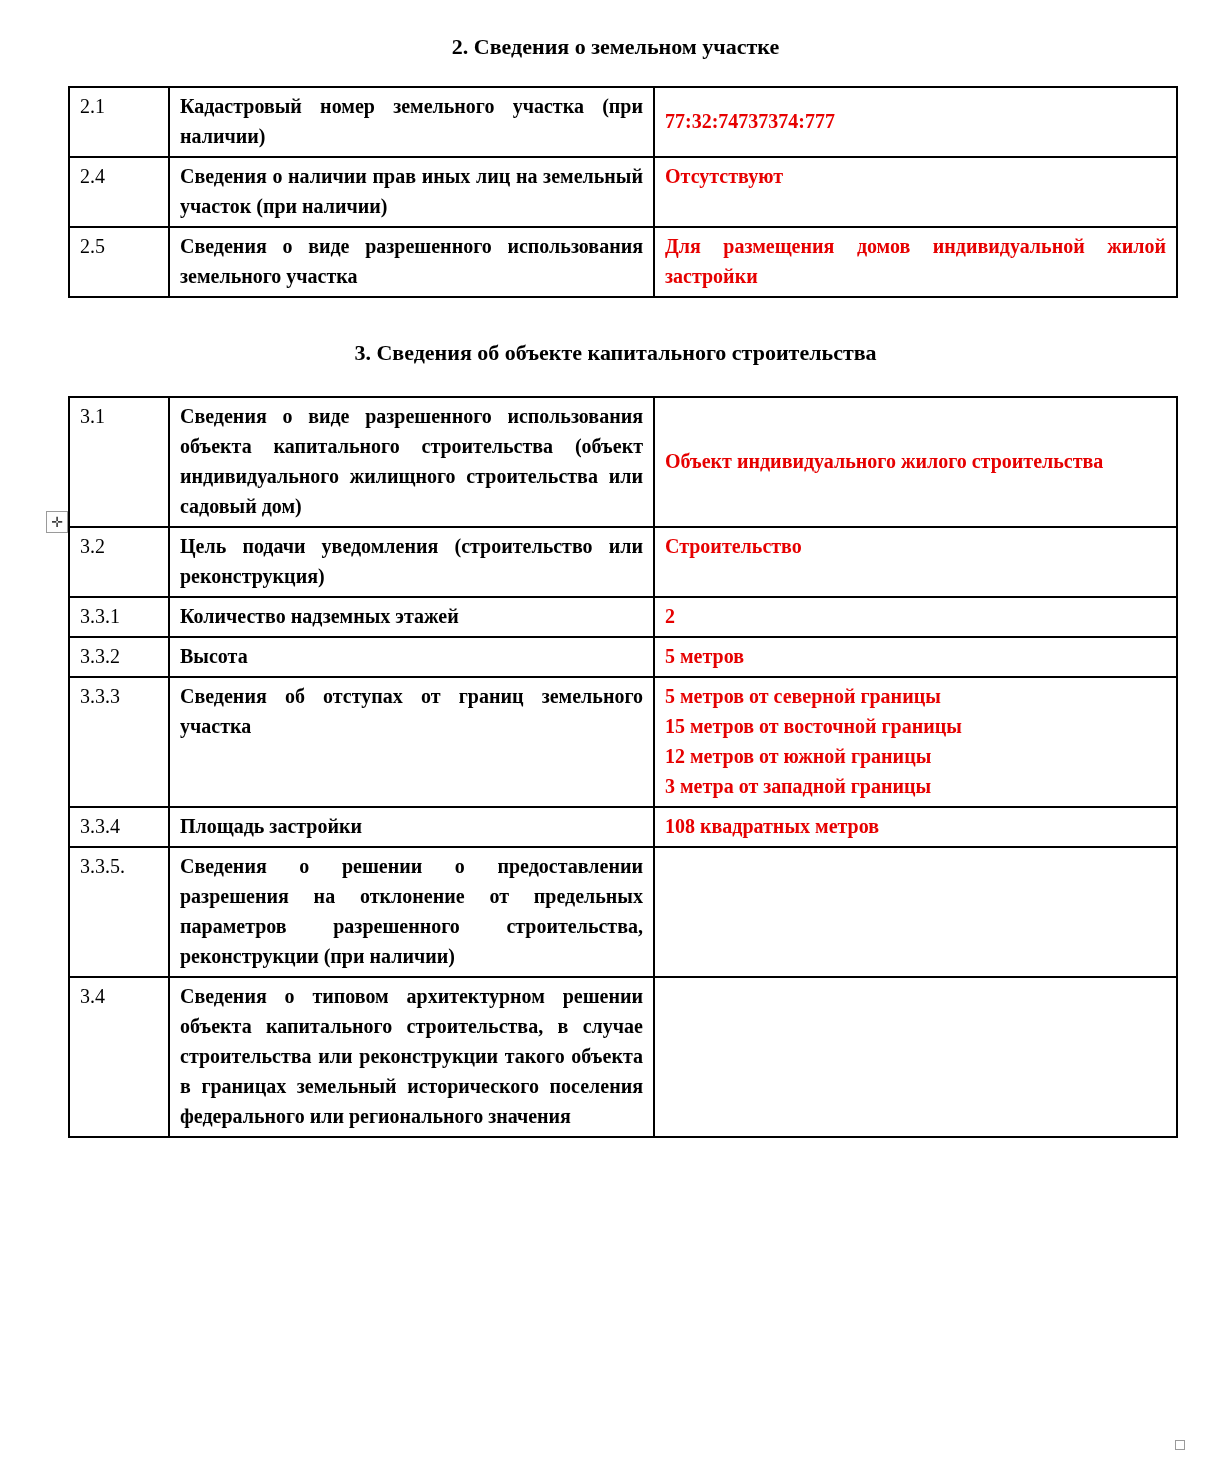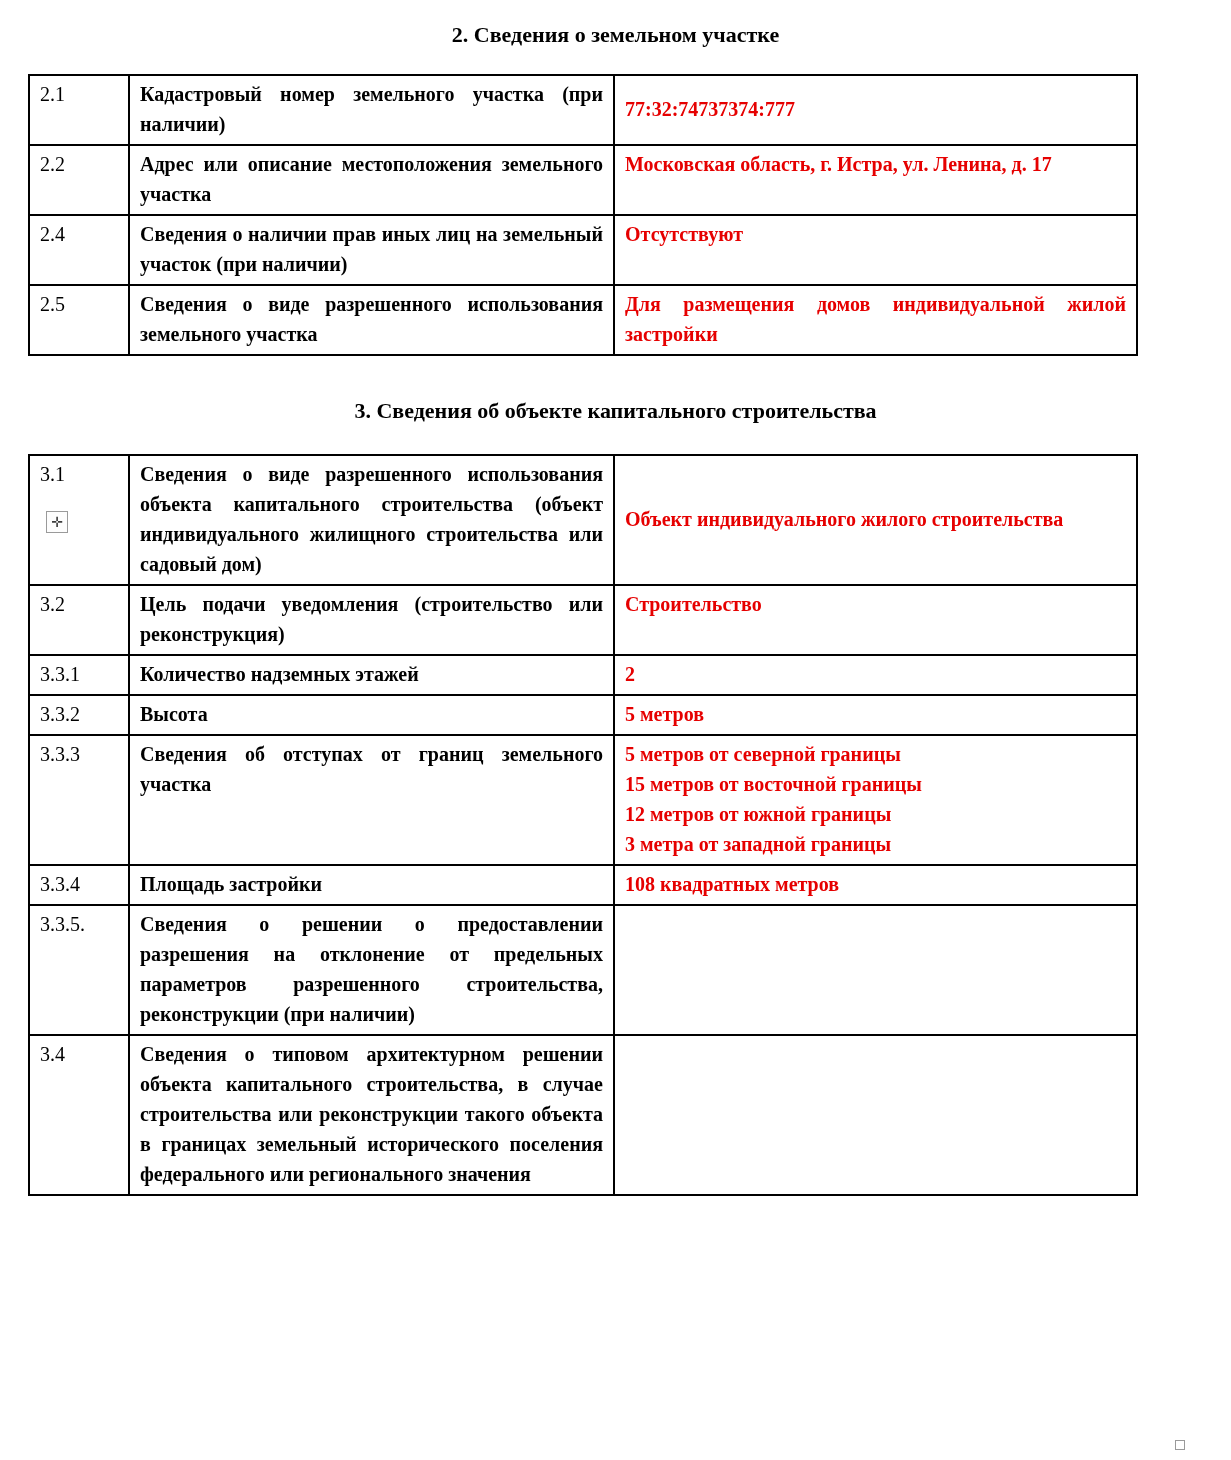--- a/index.html
+++ b/index.html
@@ -10,37 +10,37 @@
   body {
     width: 1231px;
     height: 1460px;
     position: relative;
     font-family: "Liberation Serif", serif;
     color: #000000;
     overflow: hidden;
   }
   .page {
     width: 1231px;
-    padding-top: 16px;
+    padding-top: 28px;
     box-sizing: border-box;
   }
   .doc-title {
     text-align: center;
     font-size: 22px;
     font-weight: bold;
     margin: 6px 0 26px 0;
   }
   .doc-title.second {
     margin: 42px 0 30px 0;
   }
   table.form-table {
     border-collapse: collapse;
     table-layout: fixed;
     width: 1108px;
-    margin-left: 28px;
+    margin-left: 68px;
   }
   table.form-table td {
     border: 2px solid #000000;
     vertical-align: top;
     font-size: 20px;
     line-height: 1.5;
     padding: 3px 10px 5px 10px;
     overflow: hidden;
   }
   col.c-num   { width: 100px; }
@@ -102,25 +102,20 @@
     <colgroup>
         <col class="c-num">
         <col class="c-label">
         <col class="c-value">
       </colgroup>
     <tbody>
       <tr>
         <td class="num">2.1</td>
         <td class="label">Кадастровый номер земельного участка (при наличии)</td>
         <td class="value vmid">77:32:74737374:777</td>
-      </tr>
-      <tr>
-        <td class="num">2.2</td>
-        <td class="label">Адрес или описание местоположения земельного участка</td>
-        <td class="value">Московская область, г. Истра, ул. Ленина, д. 17</td>
       </tr>
       <tr>
         <td class="num">2.4</td>
         <td class="label">Сведения о наличии прав иных лиц на земельный участок (при наличии)</td>
         <td class="value">Отсутствуют</td>
       </tr>
       <tr>
         <td class="num">2.5</td>
         <td class="label">Сведения о виде разрешенного использования земельного участка</td>
         <td class="value">Для размещения домов индивидуальной жилой застройки</td>

